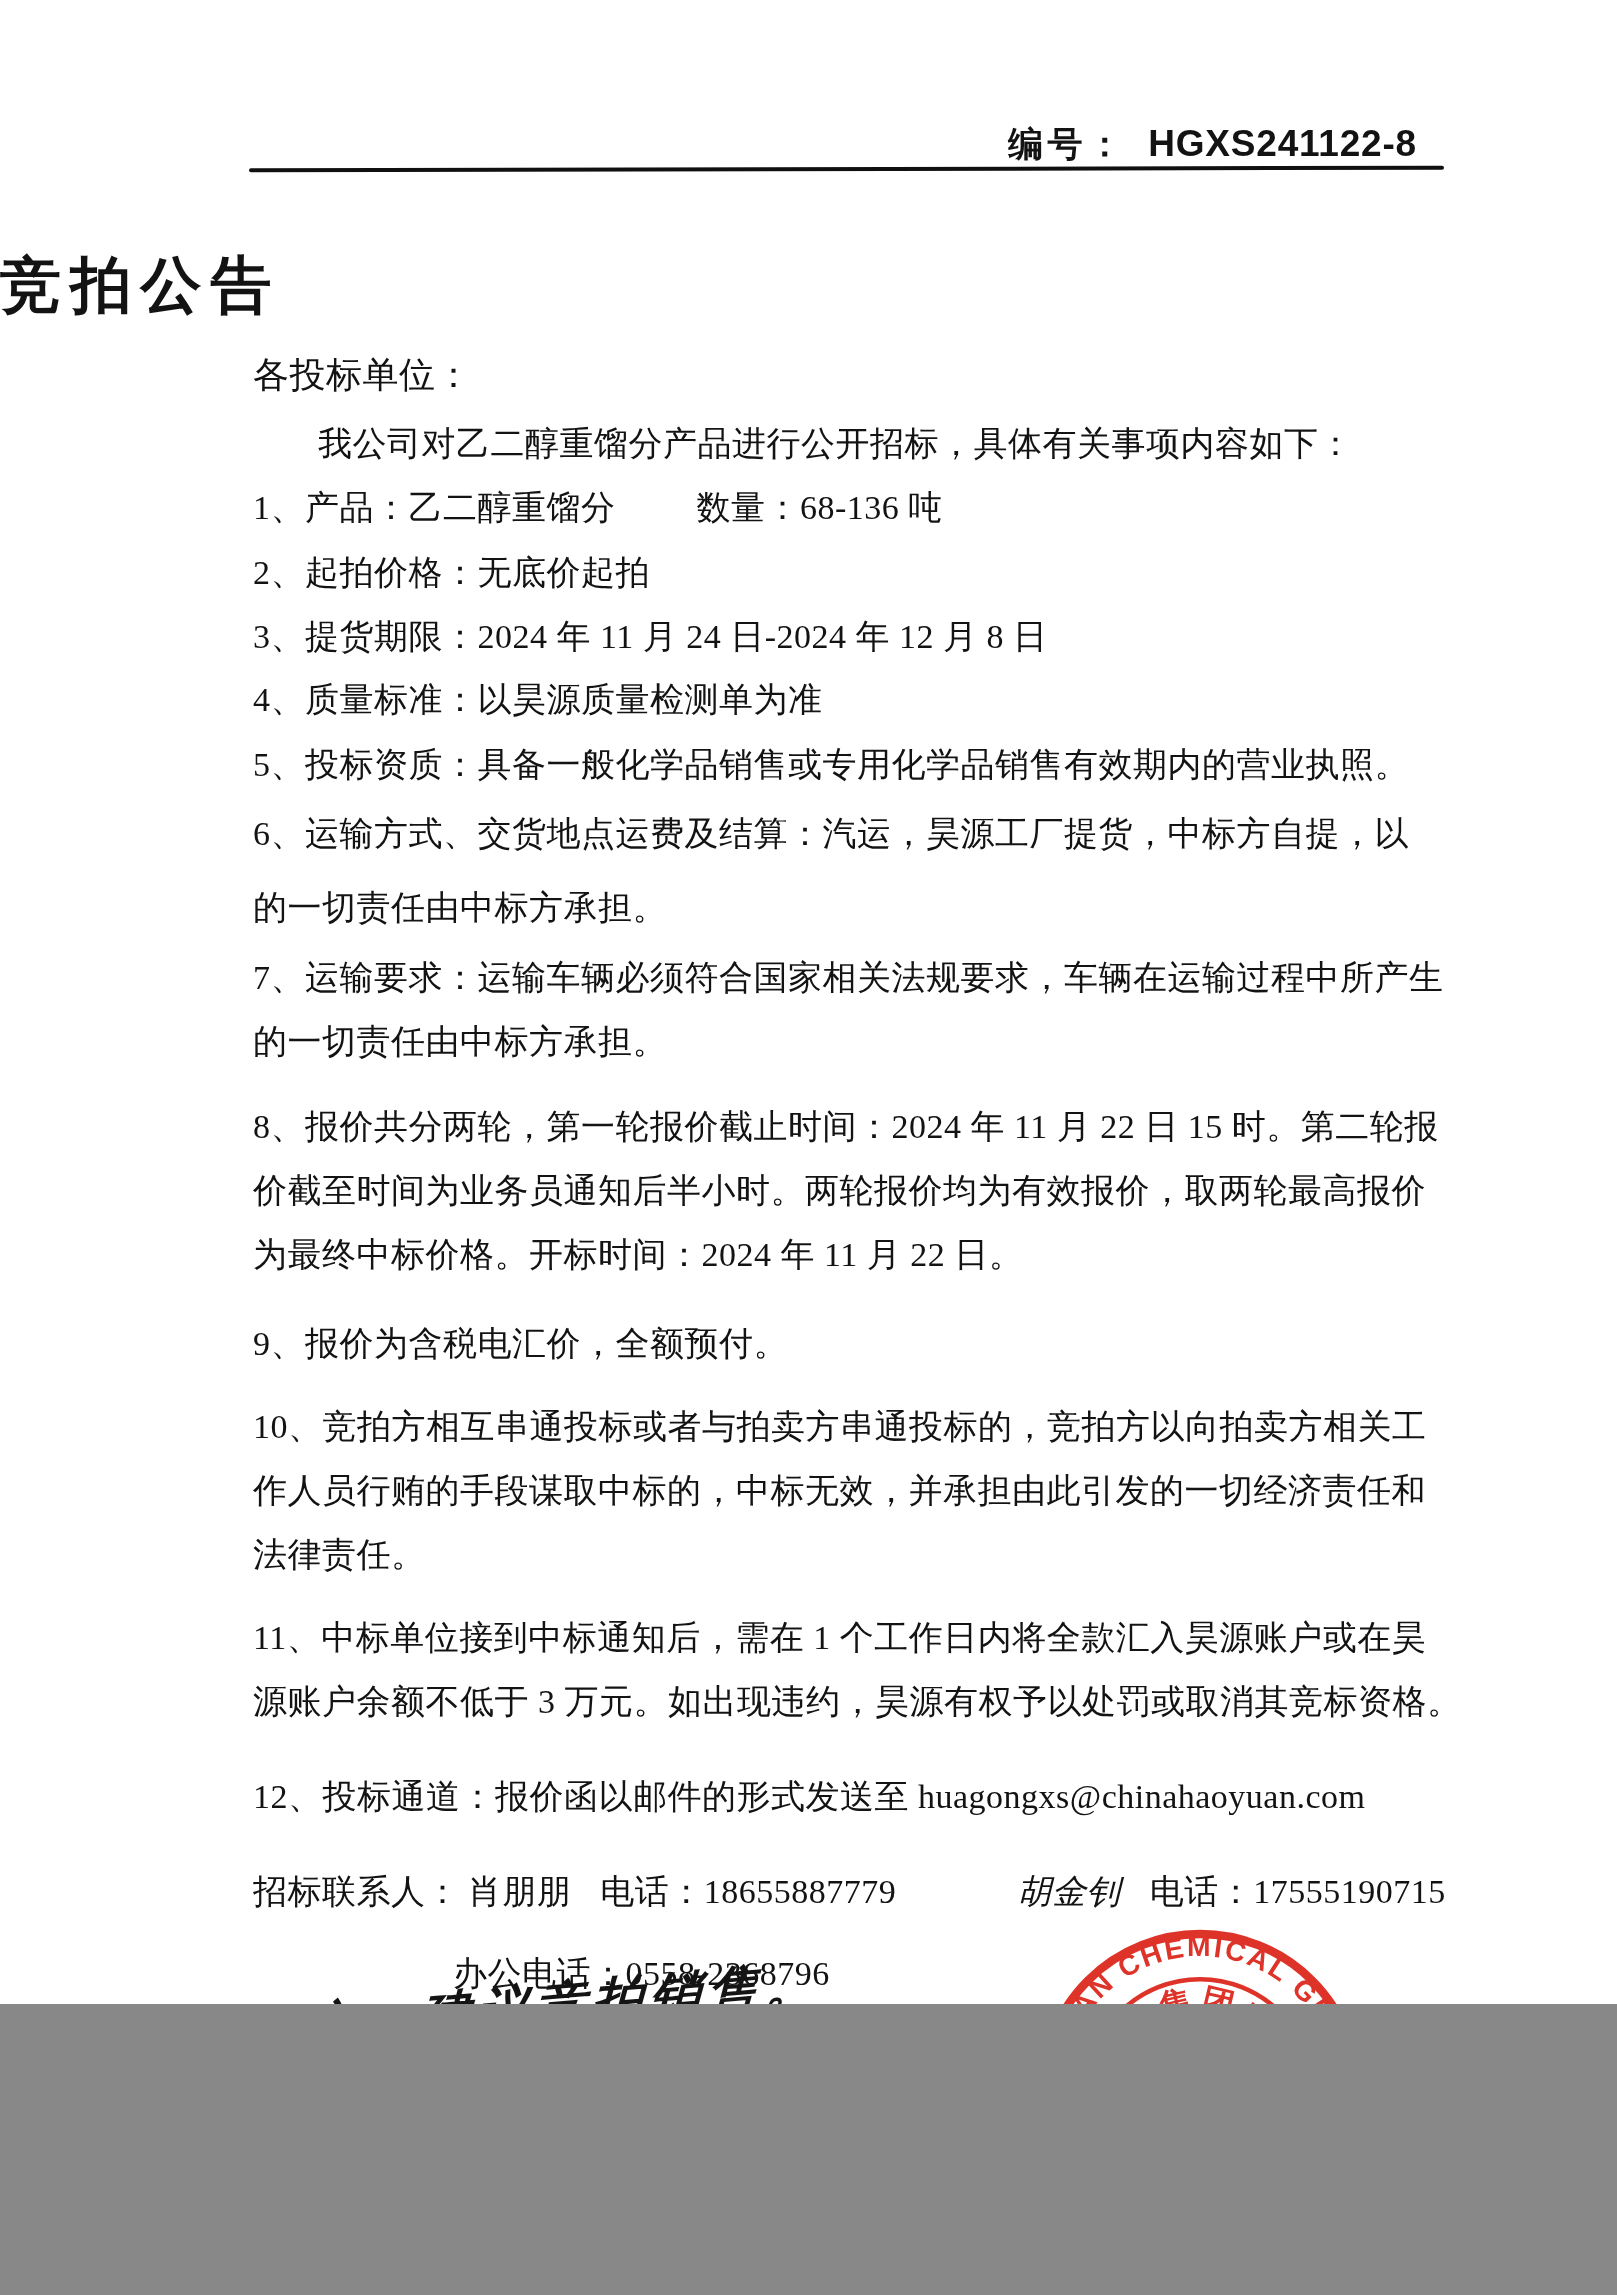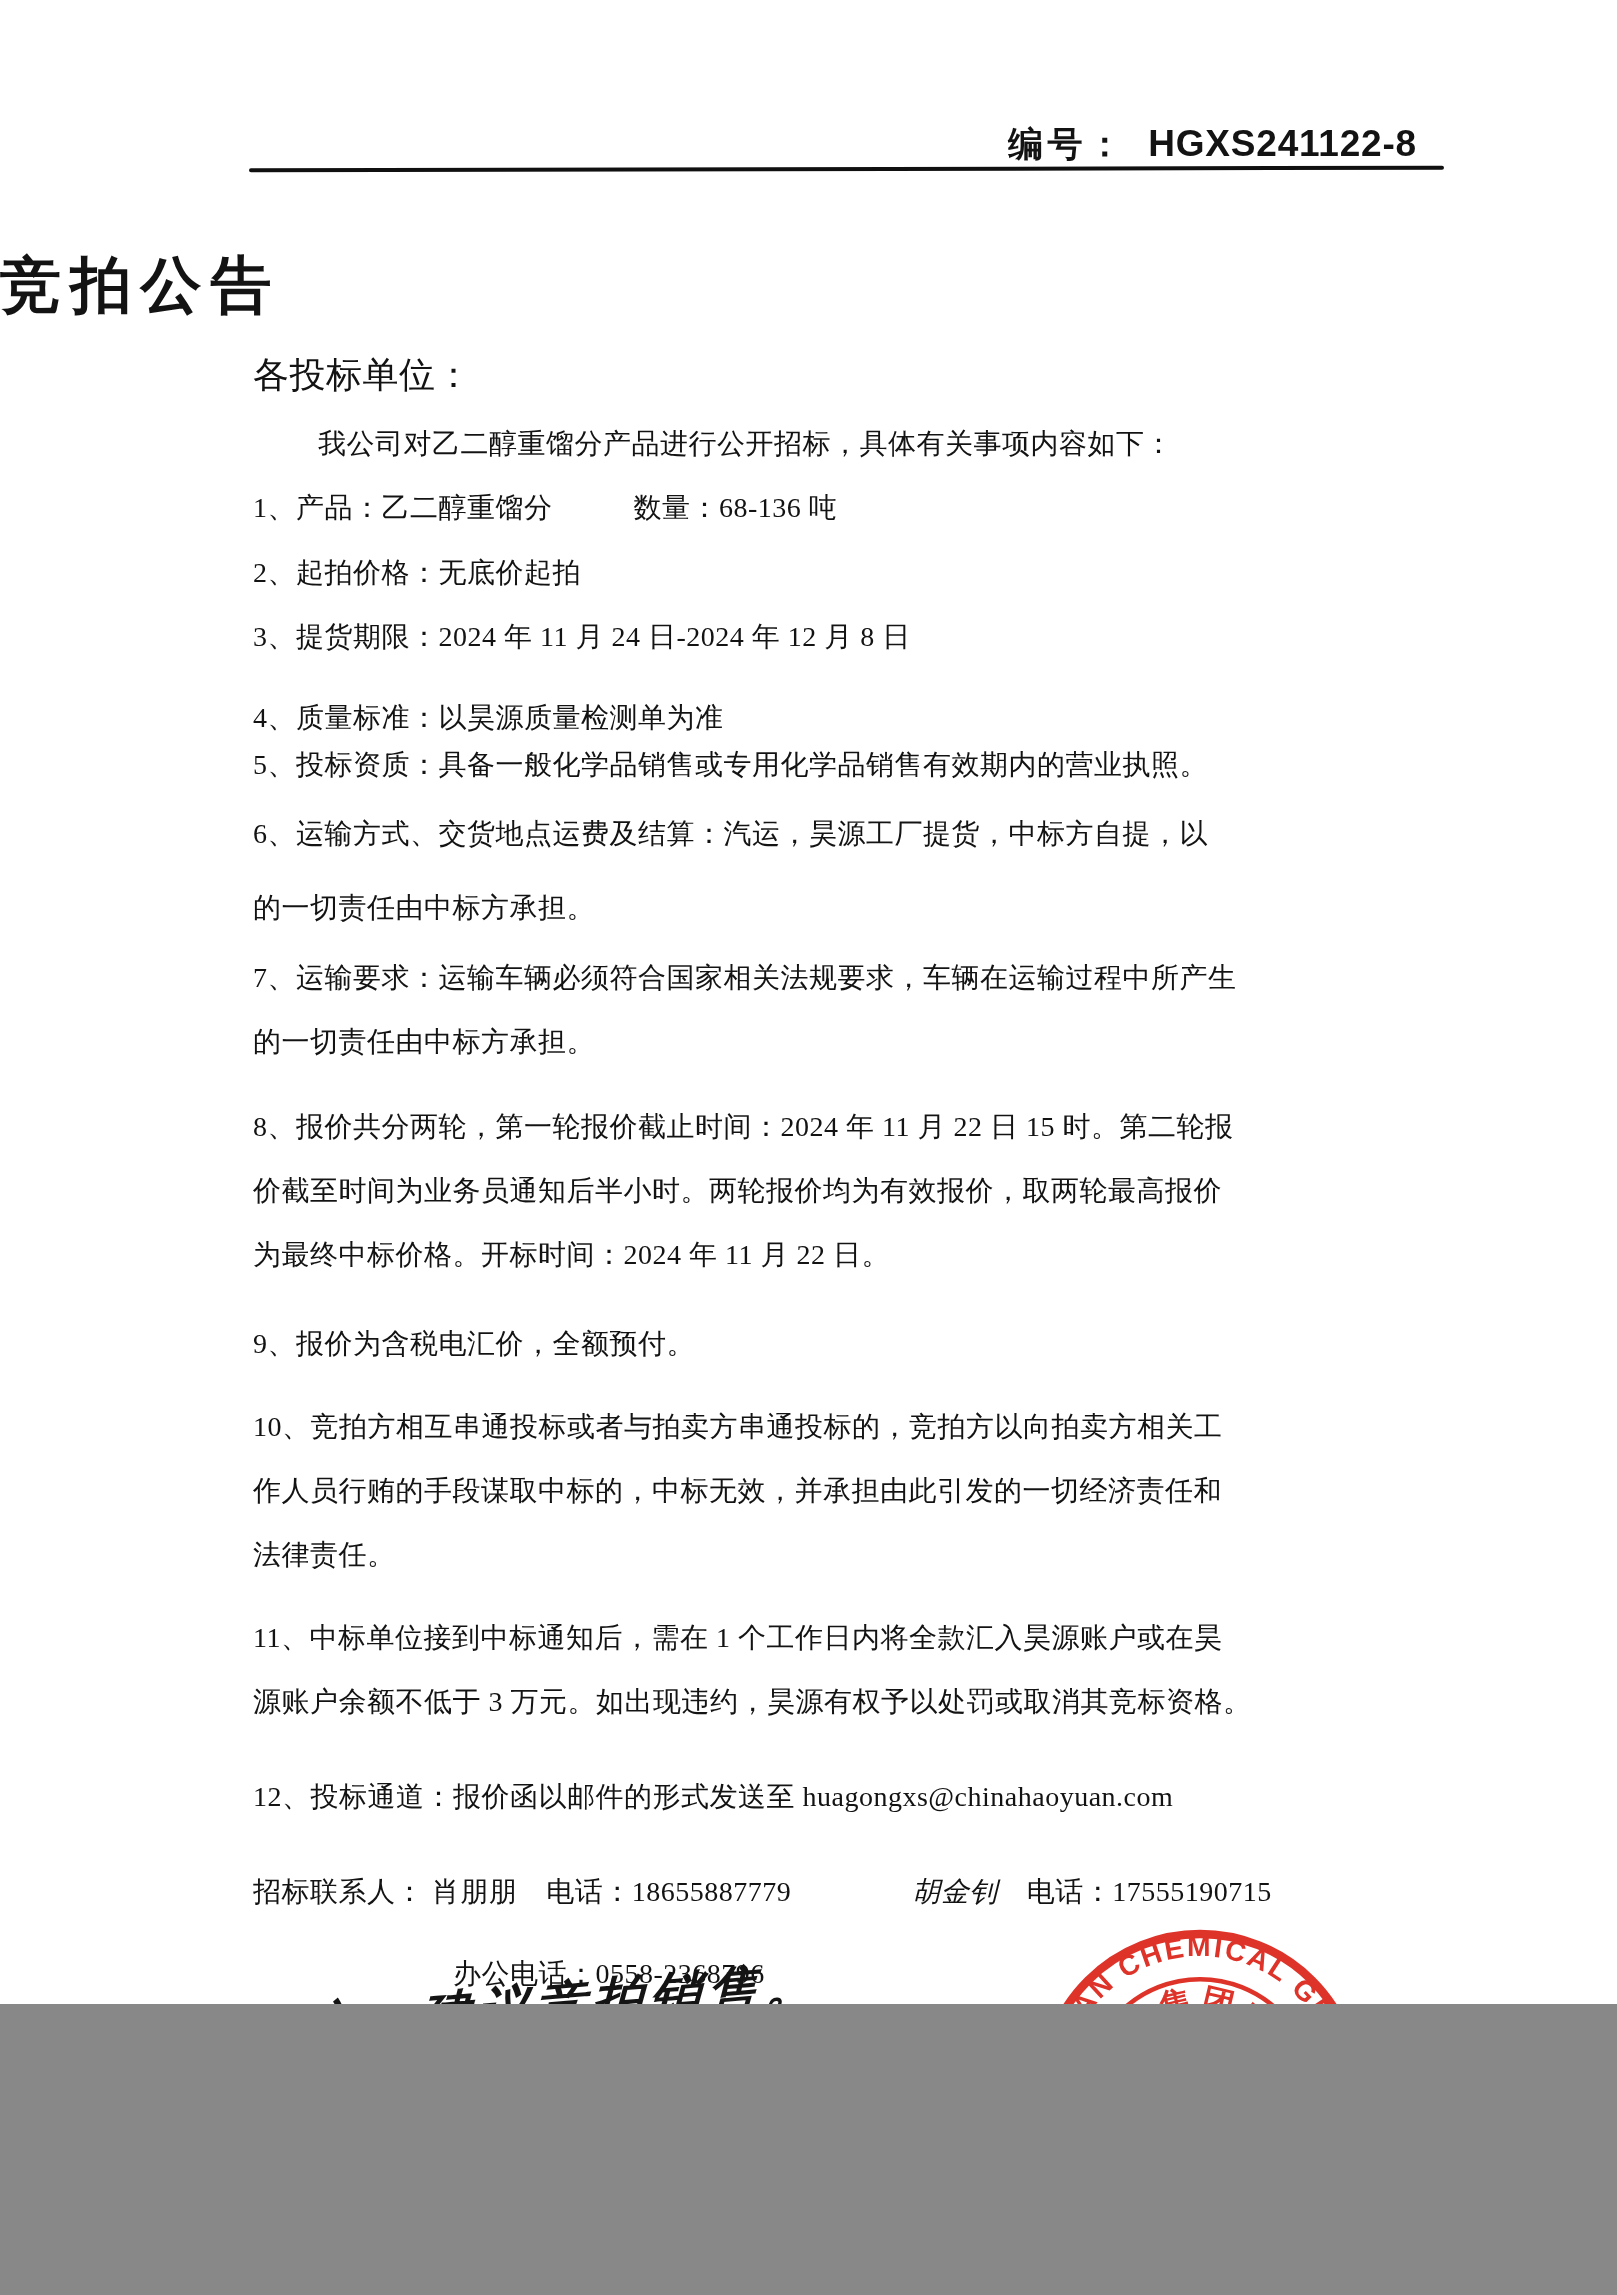--- a/index.html
+++ b/index.html
@@ -9,21 +9,21 @@
     overflow:hidden; margin:0 auto;
   }
   .abs{position:absolute; white-space:nowrap;}
   
   .docno{top:121px; left:1008px; font-weight:bold;}
   .docno .lbl{font-size:35px; letter-spacing:4.6px;}
   .docno .val{font-family:"Liberation Sans","DejaVu Sans",sans-serif; font-size:37px; margin-left:21.4px; letter-spacing:0.8px;}
   .rule{top:167px; left:249px; width:1195px; height:3.8px; background:#101010; border-radius:2.3px; transform:rotate(-0.12deg);}
   .title{top:245px; left:0; width:1618px; text-align:left; font-size:61px; font-weight:bold; letter-spacing:9.2px; white-space:nowrap; position:absolute;}
   
-  .line{position:absolute; left:253px; font-size:28px; line-height:47px; white-space:nowrap; letter-spacing:0.5px;}
+  .line{position:absolute; left:253px; font-size:34px; line-height:47px; white-space:nowrap; letter-spacing:0.5px;}
   .salut{font-size:36px;}
   .indent{left:318px;}
   .qty{margin-left:81px;}
   .c-person{margin-left:7.7px;}
   .c-phone-lbl{margin-left:29px;}
   .c-right{margin-left:121px;font-style:italic;}
   
   .company{top:2040px; left:992px; font-size:34px; letter-spacing:0.8px;}
   .date{top:2116px; left:1108px; font-size:34px;}
   
@@ -52,21 +52,21 @@
 
   <div class="line salut" style="top:352px">各投标单位：</div>
   <div class="line indent" style="top:420px">我公司对乙二醇重馏分产品进行公开招标，具体有关事项内容如下：</div>
 
   <div class="line" style="top:484px">
     <span>1、产品：乙二醇重馏分</span><span class="qty">数量：68-136 吨</span>
   </div>
 
   <div class="line" style="top:549px">2、起拍价格：无底价起拍</div>
   <div class="line" style="top:613px">3、提货期限：2024 年 11 月 24 日-2024 年 12 月 8 日</div>
-  <div class="line" style="top:694px">4、质量标准：以昊源质量检测单为准</div>
+  <div class="line" style="top:676px">4、质量标准：以昊源质量检测单为准</div>
   <div class="line" style="top:741px">5、投标资质：具备一般化学品销售或专用化学品销售有效期内的营业执照。</div>
   <div class="line" style="top:810px">6、运输方式、交货地点运费及结算：汽运，昊源工厂提货，中标方自提，以</div>
   <div class="line" style="top:884px">的一切责任由中标方承担。</div>
   <div class="line" style="top:954px">7、运输要求：运输车辆必须符合国家相关法规要求，车辆在运输过程中所产生</div>
   <div class="line" style="top:1018px">的一切责任由中标方承担。</div>
   <div class="line" style="top:1103px">8、报价共分两轮，第一轮报价截止时间：2024 年 11 月 22 日 15 时。第二轮报</div>
   <div class="line" style="top:1167px">价截至时间为业务员通知后半小时。两轮报价均为有效报价，取两轮最高报价</div>
   <div class="line" style="top:1231px">为最终中标价格。开标时间：2024 年 11 月 22 日。</div>
   <div class="line" style="top:1320px">9、报价为含税电汇价，全额预付。</div>
   <div class="line" style="top:1403px">10、竞拍方相互串通投标或者与拍卖方串通投标的，竞拍方以向拍卖方相关工</div>

